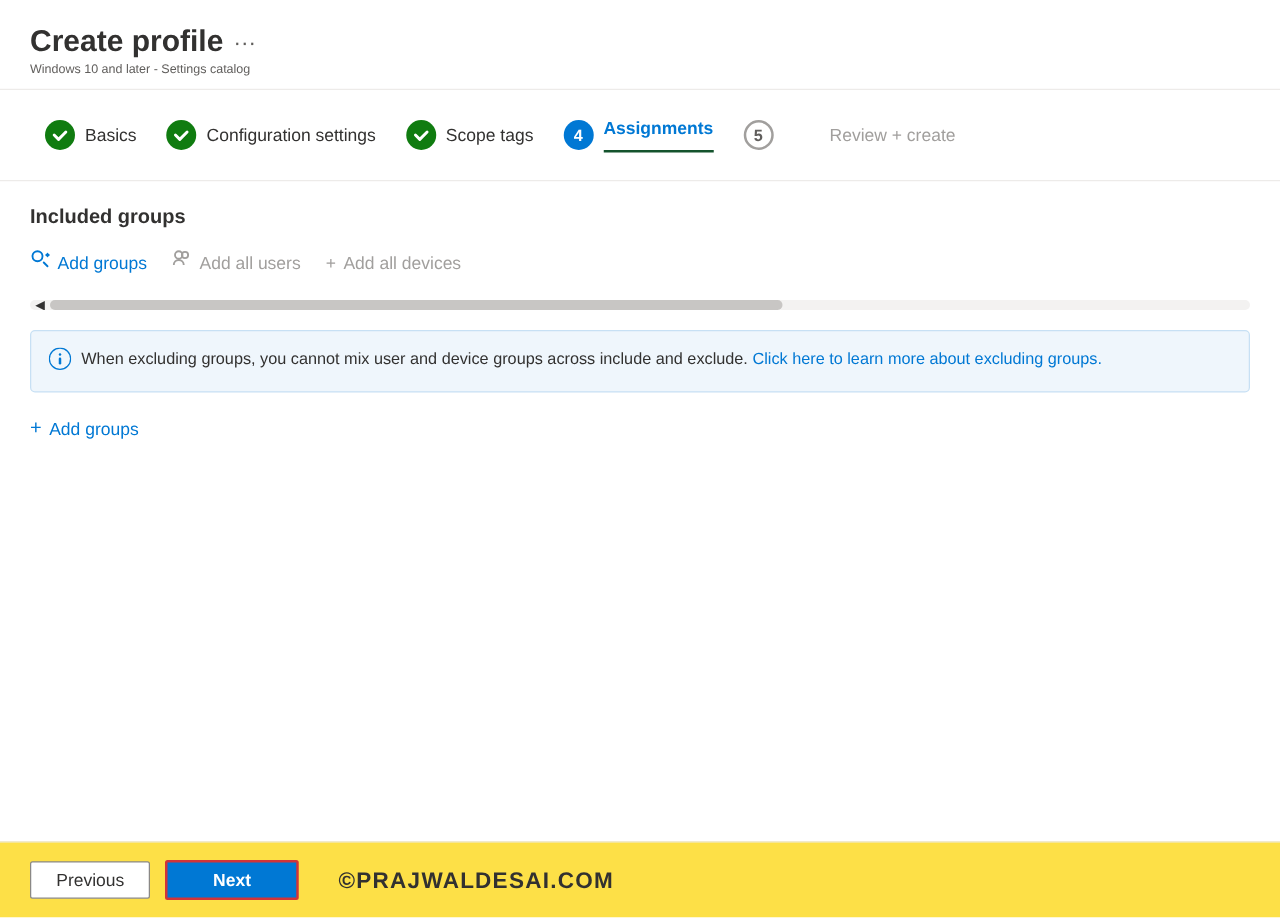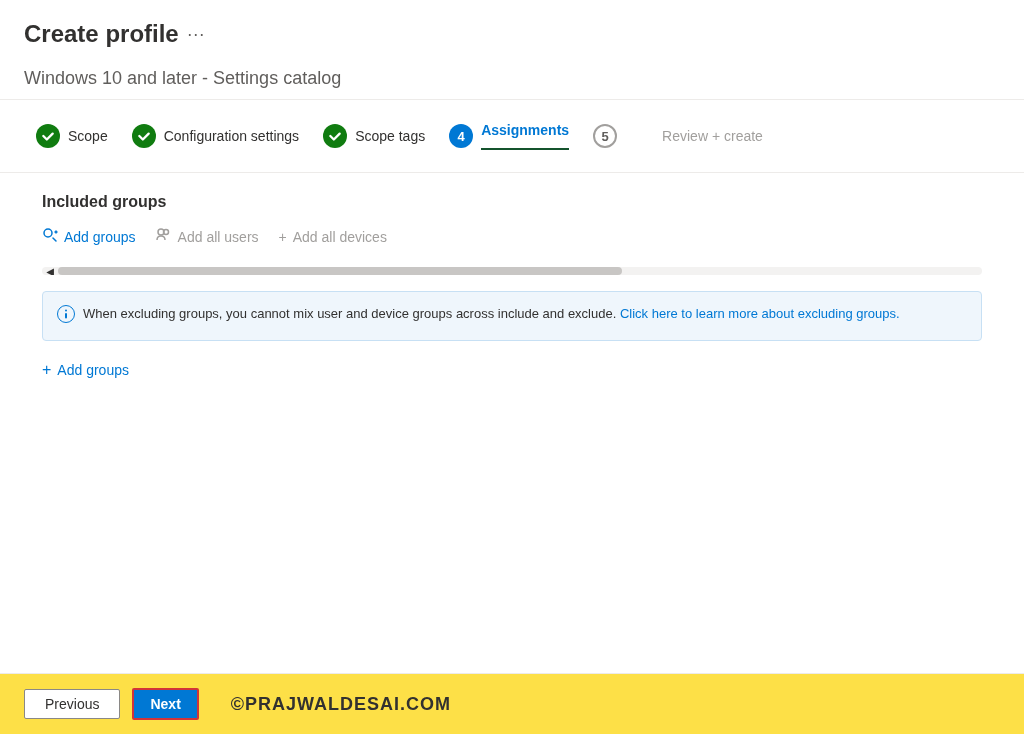--- a/index.html
+++ b/index.html
@@ -35,23 +35,23 @@
       font-size: 24px;
       font-weight: 600;
       color: #323130;
     }
     .header-ellipsis {
       font-size: 18px;
       color: #605e5c;
       cursor: pointer;
     }
     .header-subtitle {
-      font-size: 18px;
+      font-size: 10px;
       color: #605e5c;
-      margin-top: 20px;
+      margin-top: 2px;
     }
 
     
     .wizard-steps {
       display: flex;
       align-items: center;
       padding: 16px 24px;
       gap: 0;
       border-bottom: 1px solid #edebe9;
       flex-wrap: wrap;
@@ -100,21 +100,21 @@
       padding-bottom: 10px;
     }
     .step-inactive .wizard-step-label {
       color: #a19f9d;
       margin-left: 37px;
     }
 
     
     .main-content {
       flex: 1;
-      padding: 20px 42px;
+      padding: 20px 24px;
       overflow-y: auto;
     }
 
     .section-title {
       font-size: 16px;
       font-weight: 600;
       margin-bottom: 12px;
       color: #323130;
     }
 
@@ -274,21 +274,21 @@
     .btn-previous {
       padding: 6px 20px;
       border: 1px solid #8a8886;
       background: #fff;
       border-radius: 2px;
       cursor: pointer;
       font-size: 14px;
       color: #323130;
     }
     .btn-next {
-      padding: 6px 16px;
+      padding: 6px 36px;
       border: 2px solid #d13438;
       background: #0078d4;
       border-radius: 2px;
       cursor: pointer;
       font-size: 14px;
       color: #fff;
       font-weight: 600;
     }
     .watermark {
       margin-left: 20px;
@@ -317,21 +317,21 @@
   </div>
 
   <div class="wizard-steps">
 
     <div class="wizard-step step-complete">
       <div class="wizard-step-icon">
         <svg class="checkmark-svg" viewBox="0 0 12 12" fill="none" xmlns="http://www.w3.org/2000/svg">
           <path d="M2 6l3 3 5-5" stroke="white" stroke-width="2" stroke-linecap="round" stroke-linejoin="round"></path>
         </svg>
       </div>
-      <span class="wizard-step-label">Scope</span>
+      <span class="wizard-step-label">Basics</span>
     </div>
 
     <div class="wizard-step step-complete">
       <div class="wizard-step-icon">
         <svg class="checkmark-svg" viewBox="0 0 12 12" fill="none" xmlns="http://www.w3.org/2000/svg">
           <path d="M2 6l3 3 5-5" stroke="white" stroke-width="2" stroke-linecap="round" stroke-linejoin="round"></path>
         </svg>
       </div>
       <span class="wizard-step-label">Configuration settings</span>
     </div>

